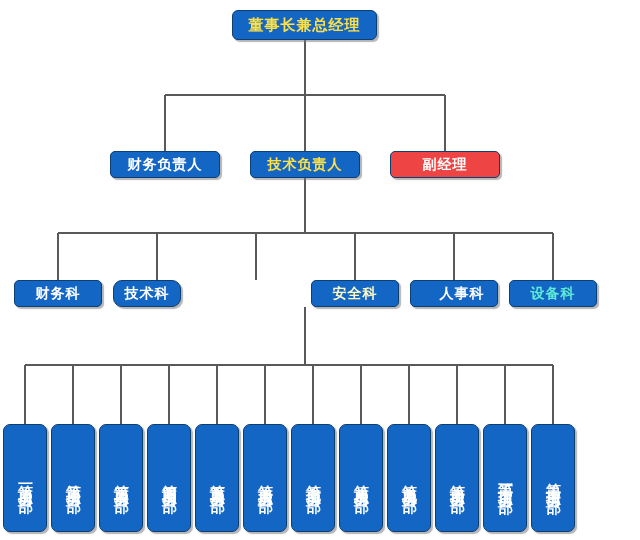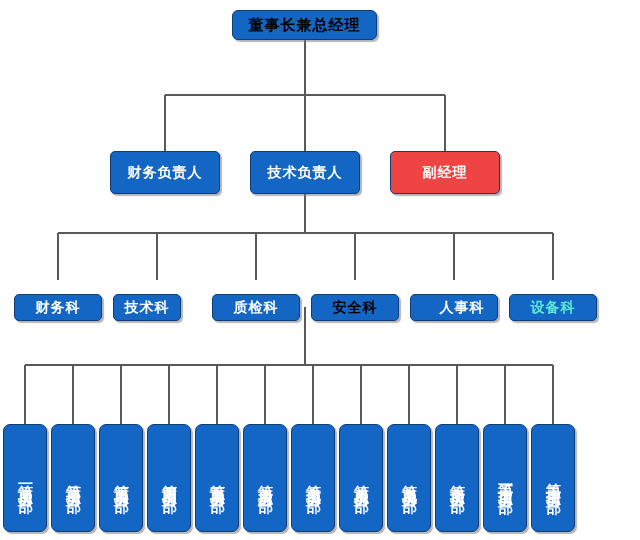--- a/index.html
+++ b/index.html
@@ -42,27 +42,26 @@
     box-shadow: 2px 2px 1px rgba(120,120,120,0.55);
     letter-spacing: 1px;
     z-index: 3;
   }
   .node-l1 {
     height: 30px;
     font-size: 15px;
     border-radius: 6px;
   }
   .node-l2 {
-    height: 43px;
+    height: 27px;
     font-size: 14px;
   }
   .node-l3 {
     height: 27px;
     font-size: 14px;
-    margin-top: 14px;
   }
   .node-l4 {
     writing-mode: vertical-rl;
     text-orientation: upright;
     font-size: 15px;
     border-radius: 7px;
     letter-spacing: 3px;
     padding-top: 4px;
   }
 </style>
@@ -102,30 +101,29 @@
       <line x1="265" y1="365" x2="265" y2="424" stroke="#595959"></line>
       <line x1="313" y1="365" x2="313" y2="424" stroke="#595959"></line>
       <line x1="361" y1="365" x2="361" y2="424" stroke="#595959"></line>
       <line x1="409" y1="365" x2="409" y2="424" stroke="#595959"></line>
       <line x1="457" y1="365" x2="457" y2="424" stroke="#595959"></line>
       <line x1="505" y1="365" x2="505" y2="424" stroke="#595959"></line>
       <line x1="553" y1="365" x2="553" y2="424" stroke="#595959"></line>
     </g>
   </svg>
 
-  <div class="node node-l1" style="left: 232px; top: 10px; width: 145px; background: rgb(19, 102, 196); border-color: rgb(13, 63, 115); color: #000000;">董事长兼总经理</div>
+  <div class="node node-l1" style="left: 232px; top: 10px; width: 145px; background: rgb(19, 102, 196); border-color: rgb(13, 63, 115); color: #fde047;">董事长兼总经理</div>
 
   <div class="node node-l2" style="left: 110px; top: 151px; width: 110px; background: rgb(19, 102, 196); border-color: rgb(13, 63, 115); color: rgb(255, 255, 255);">财务负责人</div>
-  <div class="node node-l2" style="left: 250px; top: 151px; width: 110px; background: rgb(19, 102, 196); border-color: rgb(13, 63, 115); color: #ffffff;">技术负责人</div>
+  <div class="node node-l2" style="left: 250px; top: 151px; width: 110px; background: rgb(19, 102, 196); border-color: rgb(13, 63, 115); color: #fde047;">技术负责人</div>
   <div class="node node-l2" style="left: 390px; top: 151px; width: 110px; background: #ef4444; border-color: rgb(13, 63, 115); color: rgb(255, 255, 255);">副经理</div>
 
   <div class="node node-l3" style="left: 14px; top: 280px; width: 88px; background: rgb(19, 102, 196); border-color: rgb(13, 63, 115); color: rgb(255, 255, 255);">财务科</div>
-  <div class="node node-l3" style="left: 113px; top: 280px; width: 68px; background: rgb(19, 102, 196); border-color: rgb(13, 63, 115); color: rgb(255, 255, 255);">技术科</div>
-  <div class="node node-l3" style="left: 212px; top: 280px; width: 88px; background: rgb(19, 102, 196); border-color: rgb(13, 63, 115); color: rgb(255, 255, 255);">质检科</div>
-  <div class="node node-l3" style="left: 311px; top: 280px; width: 88px; background: rgb(19, 102, 196); border-color: rgb(13, 63, 115); color: #000000;">安全科</div>
+  <div class="node node-l3" style="left: 113px; top: 280px; width: 68px; background: rgb(19, 102, 196); border-color: rgb(13, 63, 115); color: rgb(255, 255, 255); border-radius: 9px;">技术科</div>
+  <div class="node node-l3" style="left: 311px; top: 280px; width: 88px; background: rgb(19, 102, 196); border-color: rgb(13, 63, 115); color: #fef9c3;">安全科</div>
   <div class="node node-l3" style="left: 410px; top: 280px; width: 88px; background: rgb(19, 102, 196); border-color: rgb(13, 63, 115); color: rgb(255, 255, 255); padding-left: 16px;">人事科</div>
   <div class="node node-l3" style="left: 509px; top: 280px; width: 88px; background: rgb(19, 102, 196); border-color: rgb(13, 63, 115); color: #5eead4;">设备科</div>
 
   <div class="node node-l4" style="left: 3px; top: 424px; width: 44px; height: 108px; background: rgb(19, 102, 196); border-color: rgb(13, 63, 115); color: rgb(255, 255, 255);">第一项目部</div>
   <div class="node node-l4" style="left: 51px; top: 424px; width: 44px; height: 108px; background: rgb(19, 102, 196); border-color: rgb(13, 63, 115); color: rgb(255, 255, 255);">第二项目部</div>
   <div class="node node-l4" style="left: 99px; top: 424px; width: 44px; height: 108px; background: rgb(19, 102, 196); border-color: rgb(13, 63, 115); color: rgb(255, 255, 255);">第三项目部</div>
   <div class="node node-l4" style="left: 147px; top: 424px; width: 44px; height: 108px; background: rgb(19, 102, 196); border-color: rgb(13, 63, 115); color: rgb(255, 255, 255);">第四项目部</div>
   <div class="node node-l4" style="left: 195px; top: 424px; width: 44px; height: 108px; background: rgb(19, 102, 196); border-color: rgb(13, 63, 115); color: rgb(255, 255, 255);">第五项目部</div>
   <div class="node node-l4" style="left: 243px; top: 424px; width: 44px; height: 108px; background: rgb(19, 102, 196); border-color: rgb(13, 63, 115); color: rgb(255, 255, 255);">第六项目部</div>
   <div class="node node-l4" style="left: 291px; top: 424px; width: 44px; height: 108px; background: rgb(19, 102, 196); border-color: rgb(13, 63, 115); color: rgb(255, 255, 255);">第七项目部</div>

